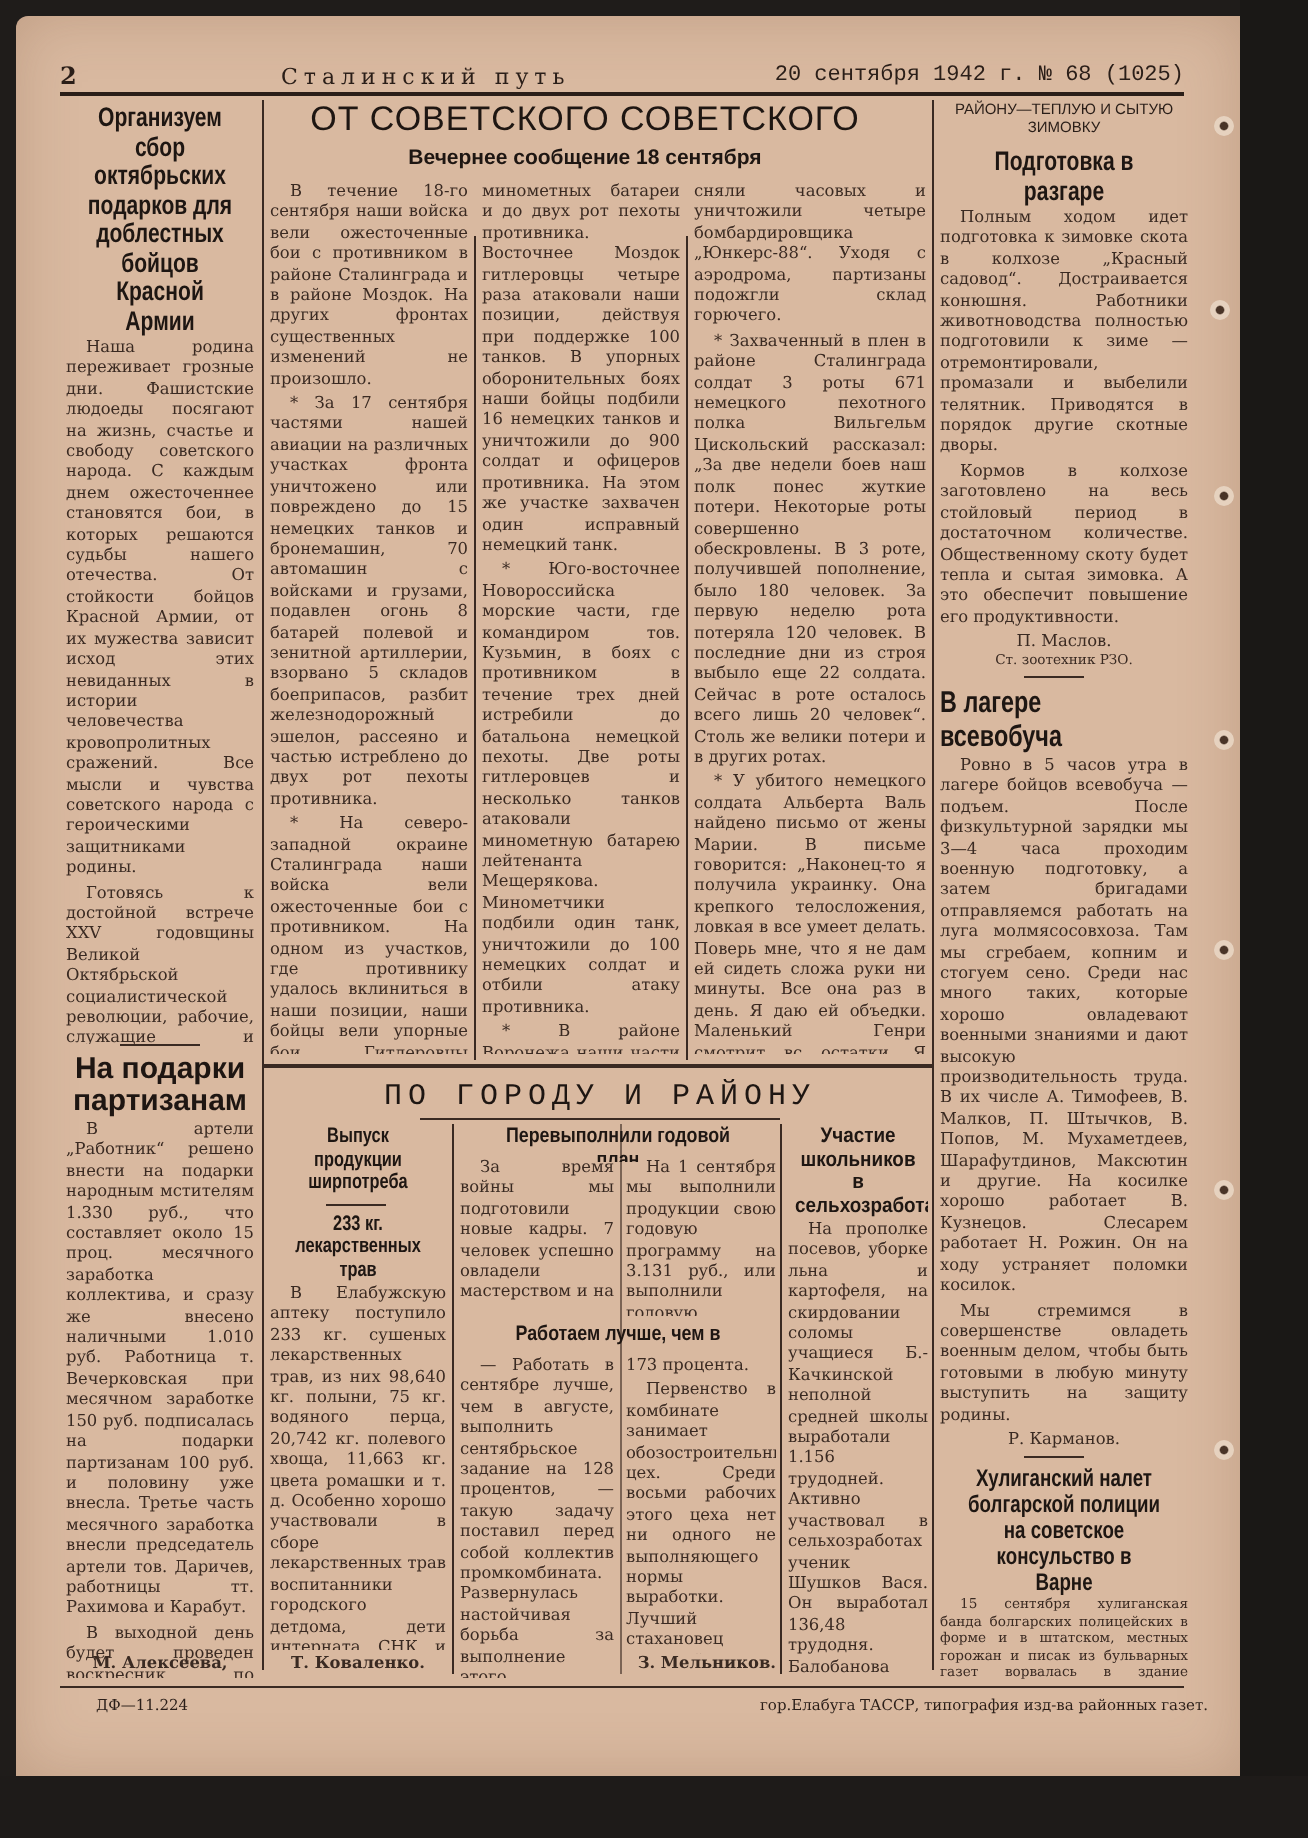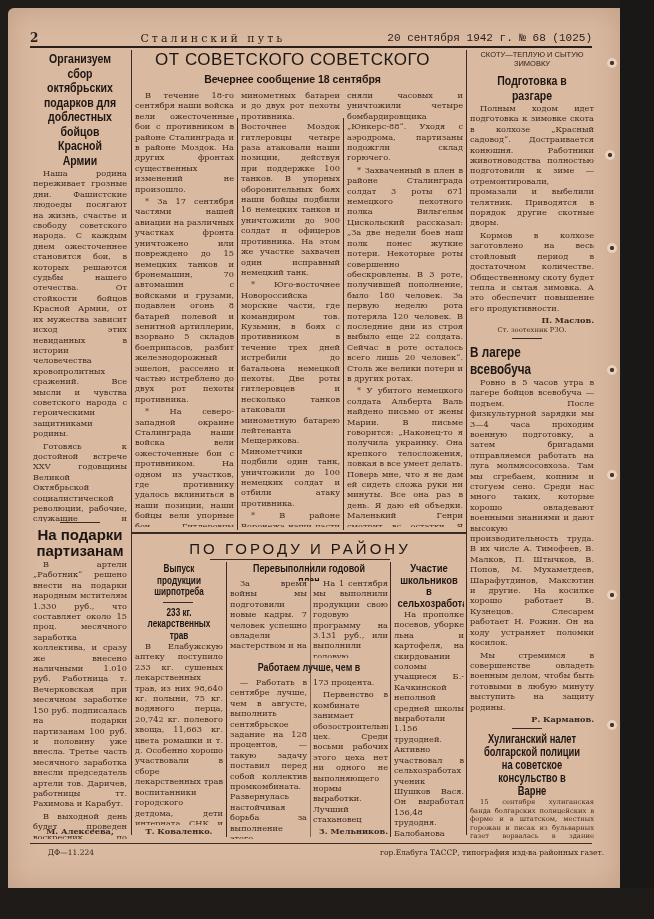--- a/index.html
+++ b/index.html
@@ -14,22 +14,22 @@
   .col{position:absolute;font-size:8.2px;line-height:10.4px;color:#3a2a22;text-align:justify;overflow:hidden;}
   .col p{margin:0 0 2px 0;text-indent:10px;}
   .vline{position:absolute;width:1px;background:#3a2a22;}
   .hline{position:absolute;height:1px;background:#3a2a22;}
   .h-cond{font-family:"Liberation Sans",sans-serif;font-weight:bold;text-align:center;color:#1e1612;transform:scaleX(.78);transform-origin:center;}
   .hd1{font-size:13.5px;line-height:14.5px;}
   .hd2{font-size:12px;line-height:13px;}
   .hd3{font-size:10.5px;line-height:11.5px;}
   .sovinf-title{position:absolute;left:135px;top:50px;width:315px;text-align:center;font-family:"Liberation Sans",sans-serif;font-size:17px;letter-spacing:.5px;color:#1e1612;}
   .sovinf-sub{position:absolute;left:135px;top:73px;width:315px;text-align:center;font-family:Liberation Sans, sans-serif;font-weight:bold;font-size:10.5px;color:#1e1612;}
-  .city-title{position:absolute;left:135px;top:540px;width:330px;text-align:center;font-family:Liberation Sans, sans-serif;font-size:15px;letter-spacing:3px;color:#1e1612;}
-  .sig{text-align:right;font-weight:bold;margin-top:2px;}
+  .city-title{position:absolute;left:135px;top:540px;width:330px;text-align:center;font-family:Liberation Mono, monospace;font-size:15px;letter-spacing:3px;color:#1e1612;}
+  .sig{text-align:center;font-weight:normal;margin-top:2px;}
   .small{font-size:6.8px;line-height:8.4px;}
   .rubric{font-family:"Liberation Sans",sans-serif;font-size:7.5px;text-align:center;color:#2a1e18;line-height:9px;}
   .tack{position:absolute;width:10px;height:10px;border-radius:50%;background:radial-gradient(circle,#4a3528 0 25%,#e6d2bf 35% 70%,transparent 75%);}
   .center{text-align:center;}
   .footer{position:absolute;top:848px;font-size:7.5px;color:#2a1e18;}
 </style>
 </head>
 <body>
 
 <div class="paper"></div>
@@ -135,21 +135,21 @@
   <b>З. Мельников.</b>
 </div>
 
 <div class="col" style="left:394px;top:563px;width:70px;height:277px">
   <div class="h-cond hd3" style="transform:scaleX(.9)">Участие школьников в сельхозработах</div>
   <p>На прополке посевов, уборке льна и картофеля, на скирдовании соломы учащиеся Б.-Качкинской неполной средней школы выработали 1.156 трудодней. Активно участвовал в сельхозработах ученик Шушков Вася. Он выработал 136,48 трудодня. Балобанова Женя выработала за летние каникулы 88 трудодней, Балобанова Шура — 79 трудодней.</p>
 
 </div>
 
 <div class="col" style="left:470px;top:50px;width:124px;height:790px">
-  <div class="rubric">СКОТУ—ТЕПЛУЮ И СЫТУЮ ЗИМОВКУ</div>
+  <div class="rubric">РАЙОНУ—ТЕПЛУЮ И СЫТУЮ ЗИМОВКУ</div>
   <div class="h-cond hd1" style="margin-top:6px">Подготовка в разгаре</div>
   <p>Полным ходом идет подготовка к зимовке скота в колхозе „Красный садовод“. Достраивается конюшня. Работники животноводства полностью подготовили к зиме — отремонтировали, промазали и выбелили телятник. Приводятся в порядок другие скотные дворы.</p>
   <p>Кормов в колхозе заготовлено на весь стойловый период в достаточном количестве. Общественному скоту будет тепла и сытая зимовка. А это обеспечит повышение его продуктивности.</p>
   <div class="sig">П. Маслов.</div>
   <div class="small center">Ст. зоотехник РЗО.</div>
   <div class="hline" style="position:relative;left:42px;width:30px;margin:4px 0"></div>
   <div class="h-cond" style="font-size:15px;line-height:17px;text-align:left;transform-origin:left">В лагере всевобуча</div>
   <p>Ровно в 5 часов утра в лагере бойцов всевобуча — подъем. После физкультурной зарядки мы 3—4 часа проходим военную подготовку, а затем бригадами отправляемся работать на луга молмясосовхоза. Там мы сгребаем, копним и стогуем сено. Среди нас много таких, которые хорошо овладевают военными знаниями и дают высокую производительность труда. В их числе А. Тимофеев, В. Малков, П. Штычков, В. Попов, М. Мухаметдеев, Шарафутдинов, Максютин и другие. На косилке хорошо работает В. Кузнецов. Слесарем работает Н. Рожин. Он на ходу устраняет поломки косилок.</p>
   <p>Мы стремимся в совершенстве овладеть военным делом, чтобы быть готовыми в любую минуту выступить на защиту родины.</p>
   <div class="sig">Р. Карманов.</div>

